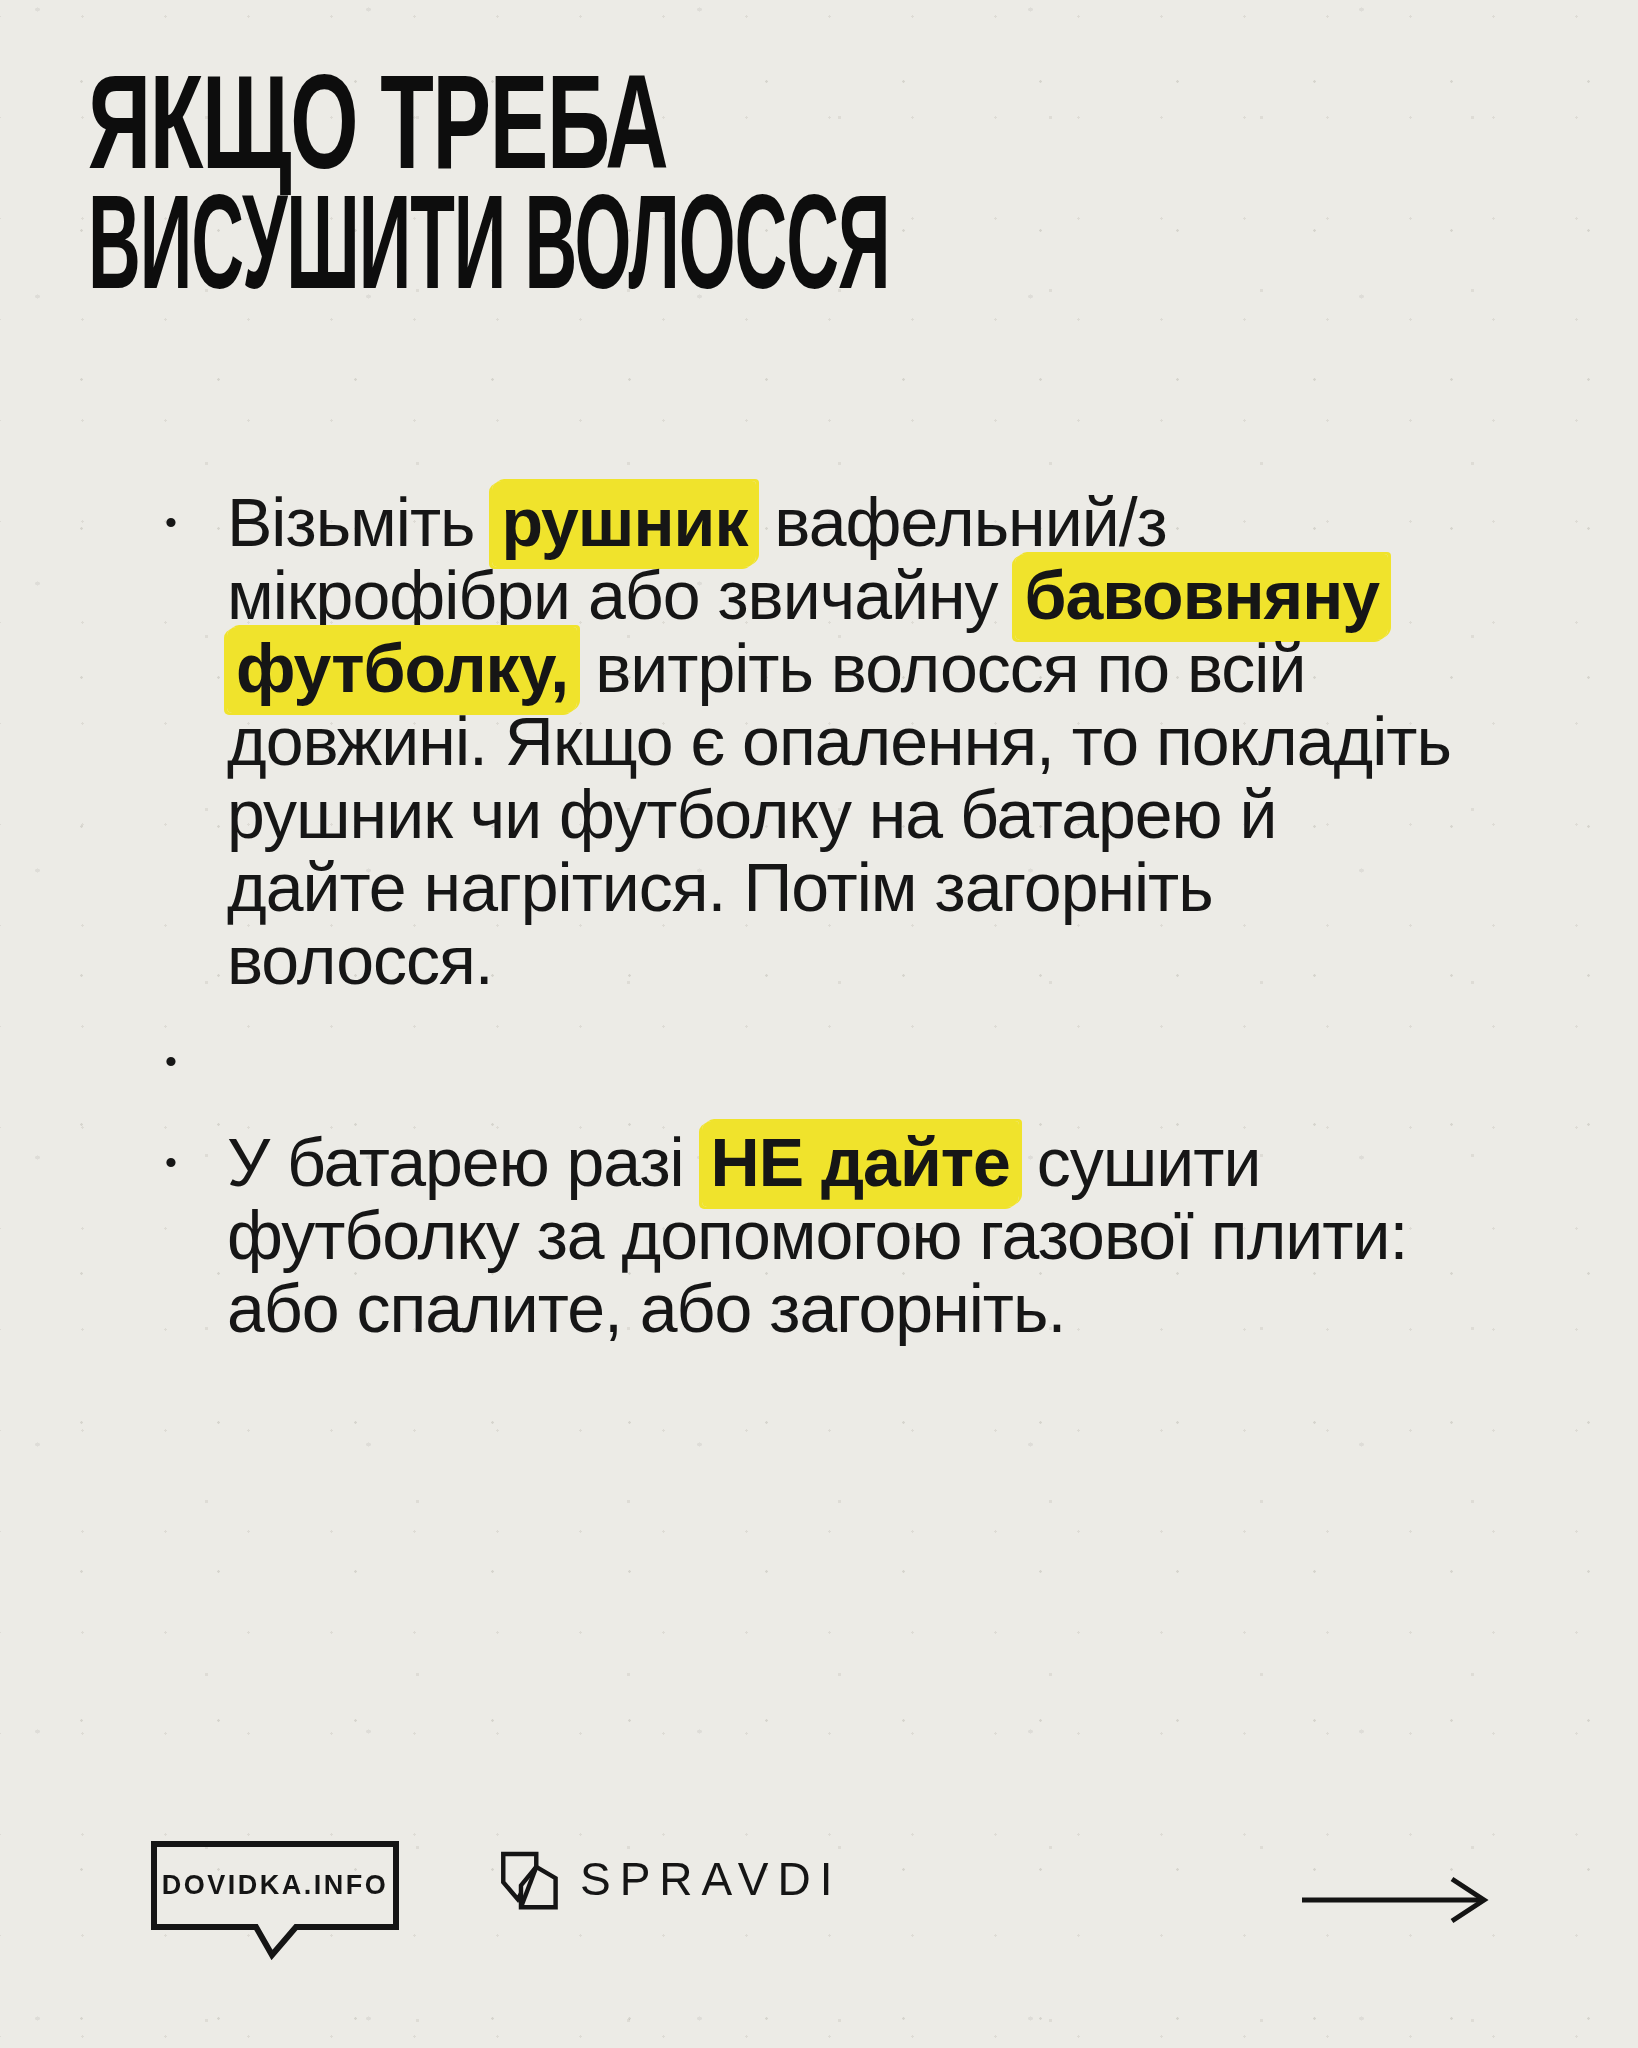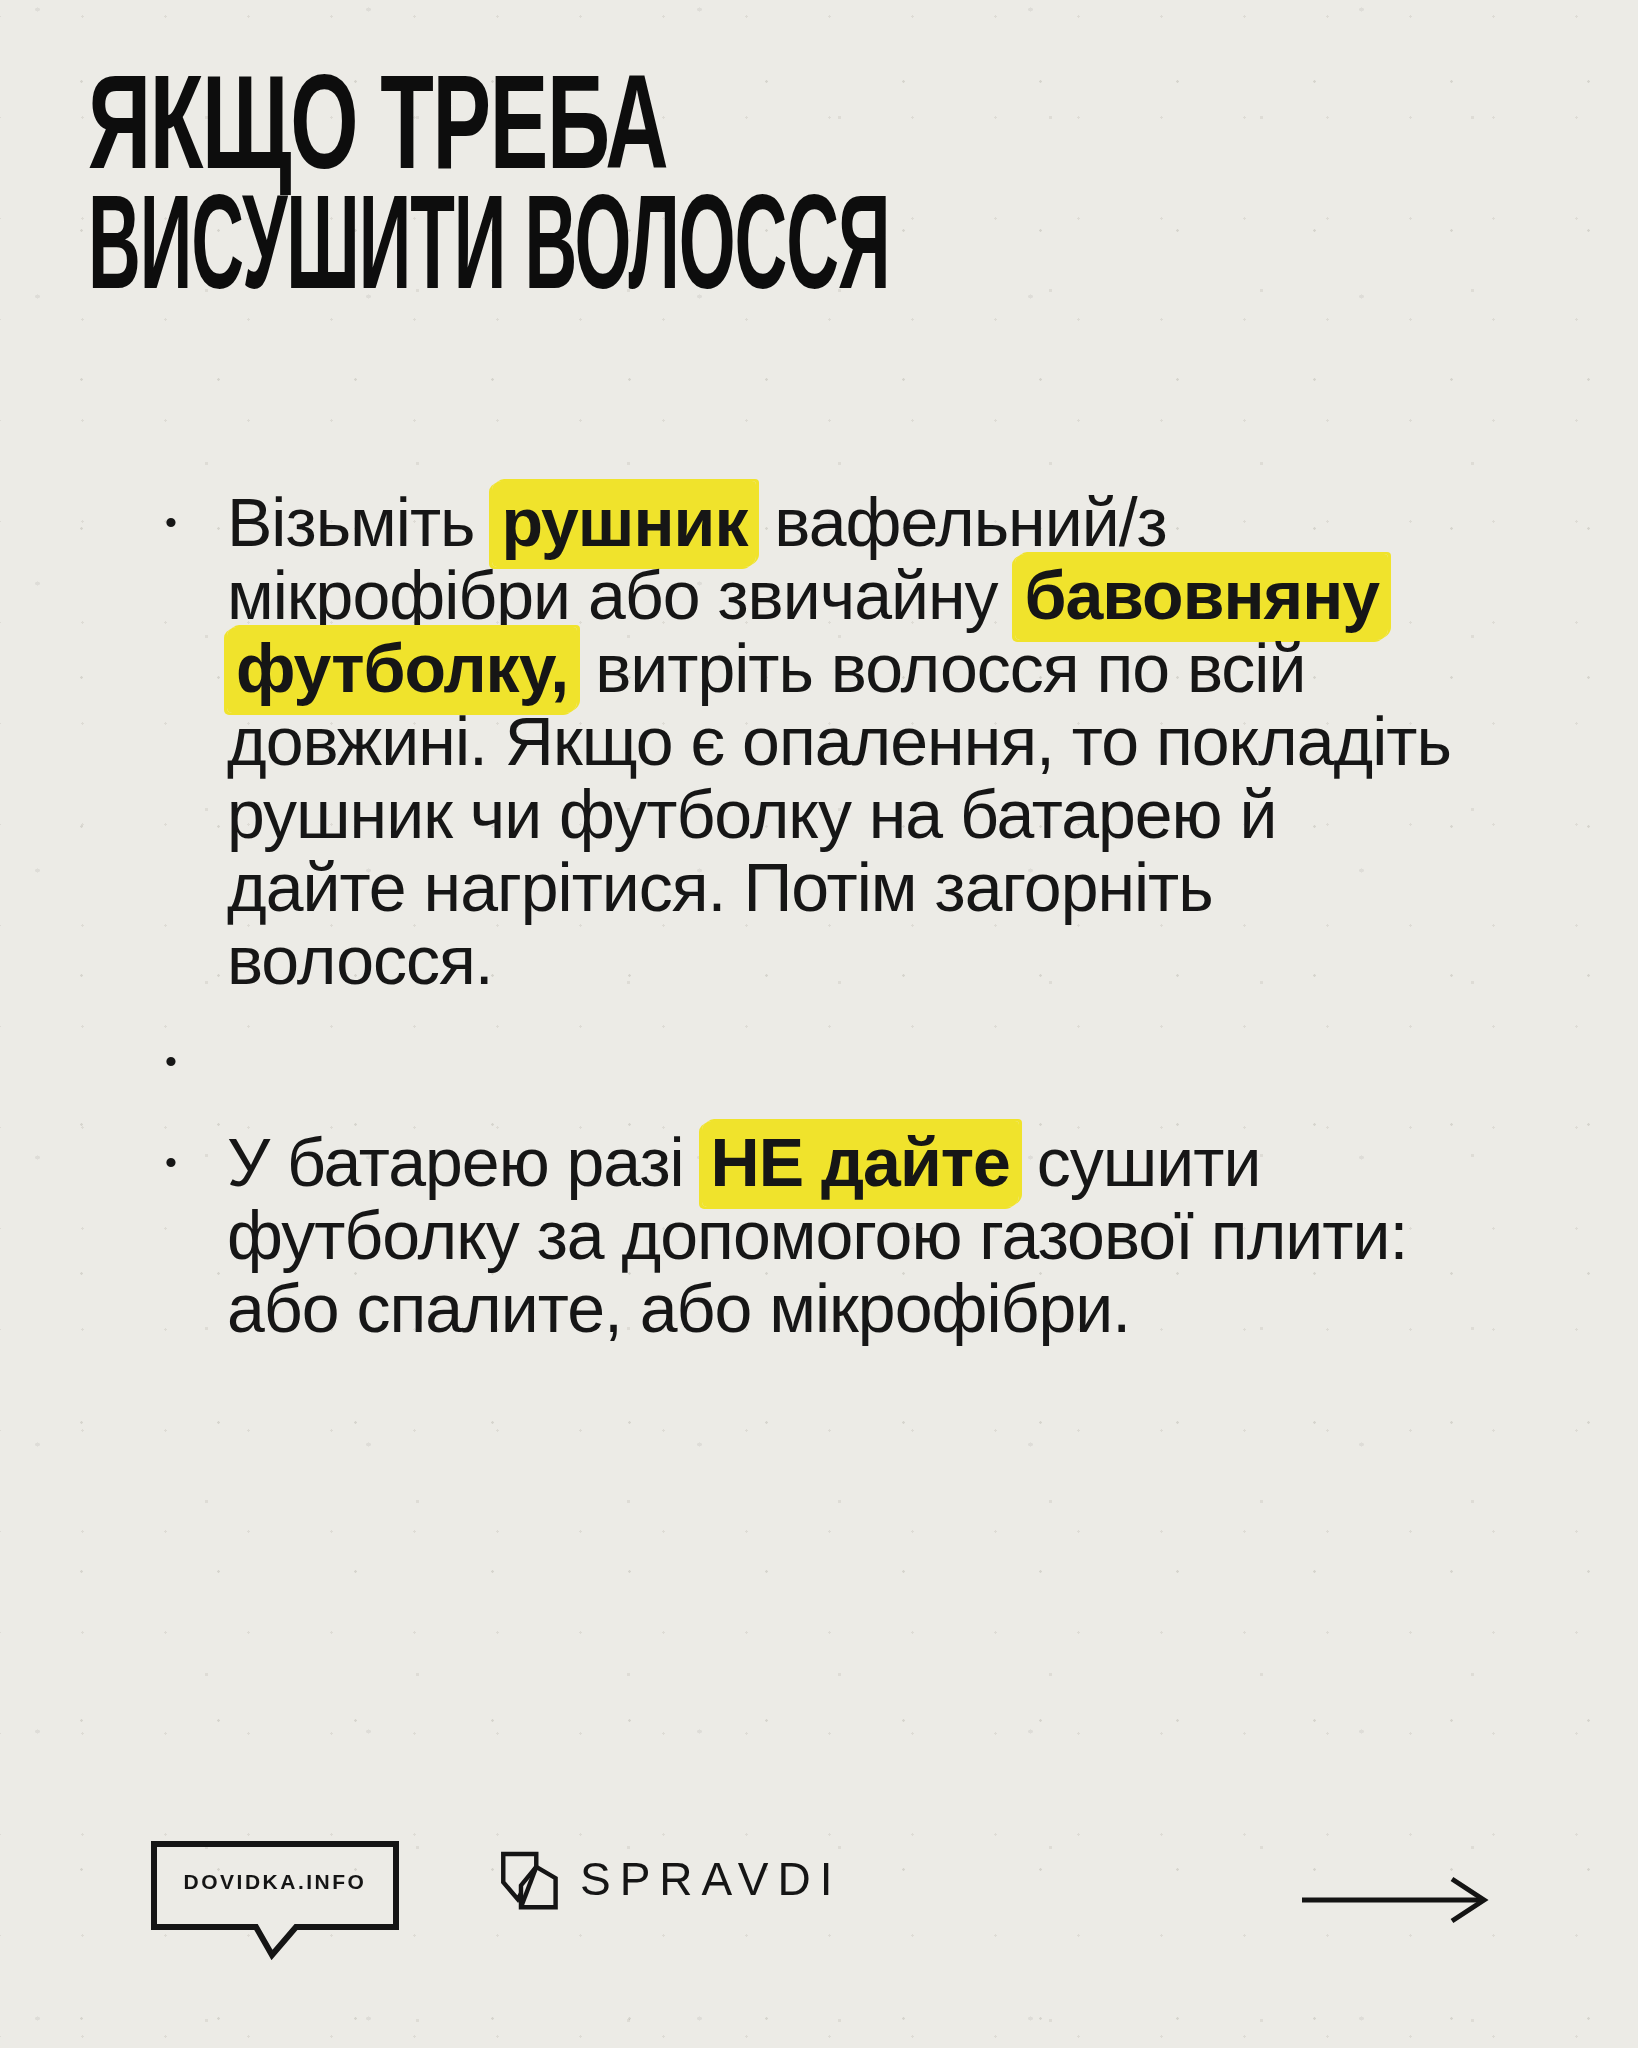--- a/index.html
+++ b/index.html
@@ -89,21 +89,21 @@
     width:250px;
     height:120px;
   }
   .badge svg{display:block;}
   .badge-label{
     position:absolute;
     left:0;
     right:0;
     top:30px;
     text-align:center;
-    font-size:21px;
+    font-size:27px;
     font-weight:700;
     letter-spacing:2.5px;
     color:#151515;
   }
   .spravdi{
     position:absolute;
     left:492px;
     top:8px;
     display:flex;
     align-items:center;
@@ -132,21 +132,21 @@
 <div class="bullets">
   <div class="bullet">
     <span class="dot">•</span>
     <p class="btext"><span>Візьміть </span><span class="hl">рушник</span><span> вафельний/з</span><br><span>мікрофібри або звичайну </span><span class="hl">бавовняну</span><br><span class="hl">футболку,</span><span> витріть волосся по всій</span><br><span>довжині. Якщо є опалення, то покладіть</span><br><span>рушник чи футболку на батарею й</span><br><span>дайте нагрітися. Потім загорніть</span><br><span>волосся.</span></p>
   </div>
   <div class="bullet">
     <span class="dot">•</span>
   </div>
   <div class="bullet">
     <span class="dot">•</span>
-    <p class="btext"><span>У батарею разі </span><span class="hl">НЕ дайте</span><span> сушити</span><br><span>футболку за допомогою газової плити:</span><br><span>або спалите, або мікрофібри.</span></p>
+    <p class="btext"><span>У батарею разі </span><span class="hl">НЕ дайте</span><span> сушити</span><br><span>футболку за допомогою газової плити:</span><br><span>або спалите, або загорніть.</span></p>
   </div>
 </div>
 
 <div class="footer">
 
   <div class="badge">
     <svg width="250" height="120" viewBox="0 0 250 120">
       <path d="M4,4 H246 V87 H146 L122,115 L106,87 H4 Z" fill="none" stroke="#151515" stroke-width="6" stroke-linejoin="miter"></path>
     </svg>
     <span class="badge-label">DOVIDKA.INFO</span>

